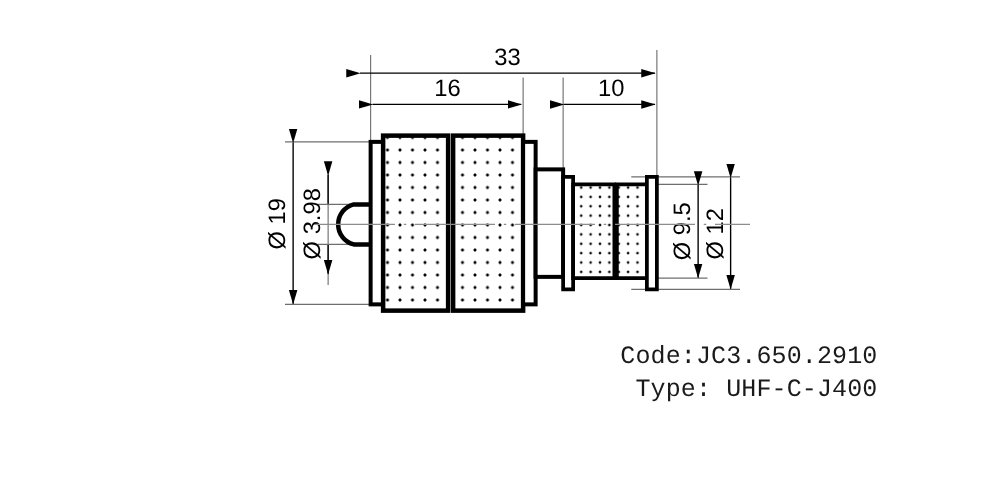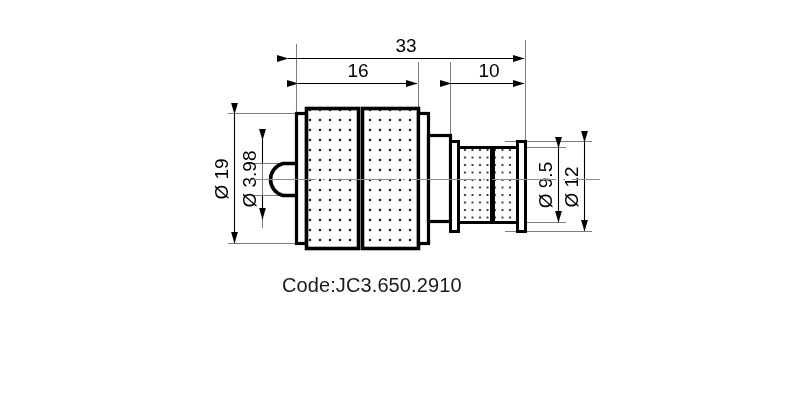--- a/index.html
+++ b/index.html
@@ -28,26 +28,27 @@
     width: 800px;
     height: 400px;
   }
   .caption-block {
     position: absolute;
     left: 282px;
     top: 272px;
     width: 420px;
   }
   .caption-line {
-    font-family: Liberation Sans, sans-serif;
+    font-family: Liberation Mono, monospace;
     font-size: 20px;
     line-height: 27px;
     color: #1a1a1a;
     white-space: pre;
     letter-spacing: 0.1px;
+    text-align: right;
   }
   svg text {
     font-family: "Liberation Sans", sans-serif;
     fill: #000000;
   }
   .dimtext {
     font-size: 19px;
   }
 </style>
 </head>
@@ -189,15 +190,16 @@
     </g>
 
     <g>
       <line x1="252" y1="179.5" x2="600" y2="179.5" stroke="#8c8c8c" stroke-width="1.1" stroke-dasharray="64 7 2 7"></line>
     </g>
 
   </svg>
 
   <div class="caption-block">
     <div class="caption-line">Code:JC3.650.2910</div>
+    <div class="caption-line">Type: UHF-C-J400</div>
   </div>
 
 </div>
 
 </body></html>

